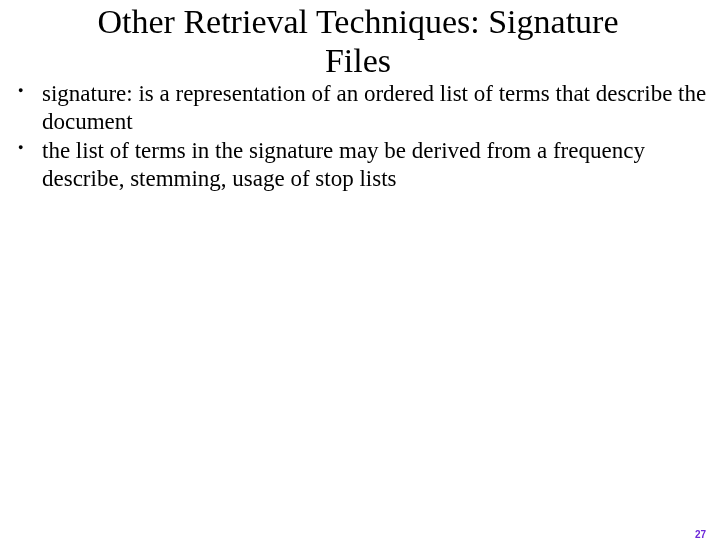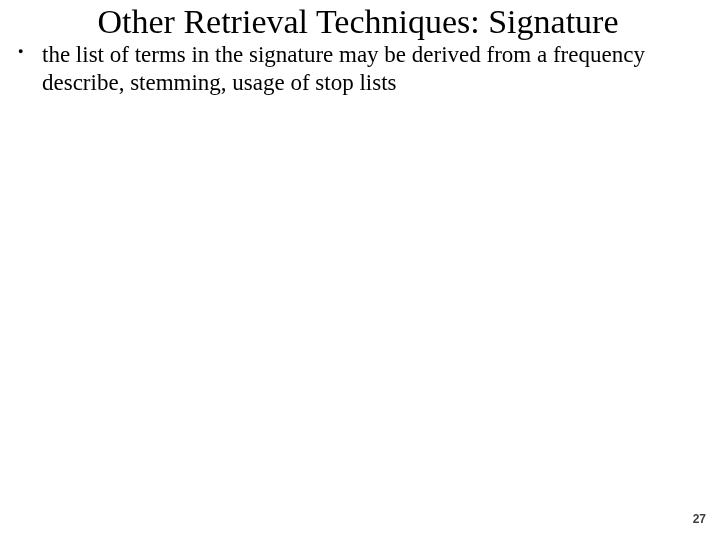--- a/index.html
+++ b/index.html
@@ -47,38 +47,42 @@
     position: absolute;
     left: 6px;
     top: 6px;
     font-size: 9px;
     line-height: 1;
     color: #000000;
   }
   .pagenum {
     position: absolute;
     right: 14px;
-    bottom: 14px;
+    bottom: 0;
     font-family: Arial, Helvetica, sans-serif;
-    font-size: 12px;
-    color: #404040;
+    font-size: 10px;
+    color: #6d28d9;
     font-weight: bold;
   }
 </style>
 </head>
 <body>
 
 <div class="slide">
 
   <h1 class="title">
     <span>Other Retrieval Techniques: Signature</span><br>
+    <span>Files</span>
   </h1>
 
   <div class="body">
     <ul class="bullets">
+      <li>
+        <span>signature: is a representation of an ordered list of terms that describe the document</span>
+      </li>
       <li>
         <span>the list of terms in the signature may be derived from a frequency describe, stemming, usage of stop lists</span>
       </li>
     </ul>
   </div>
 
   <div class="pagenum">27</div>
 
 </div>
 

